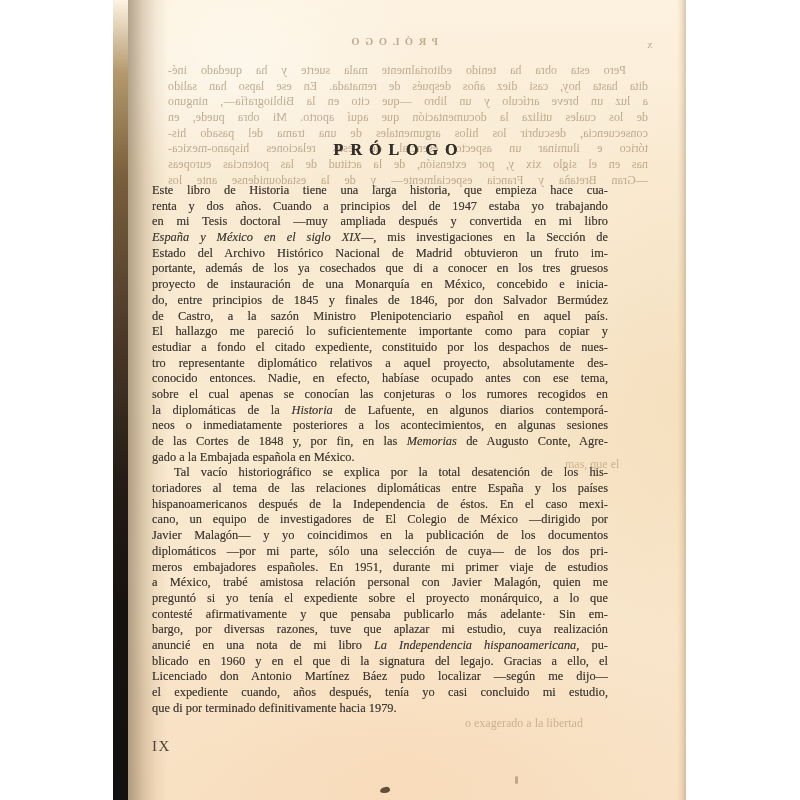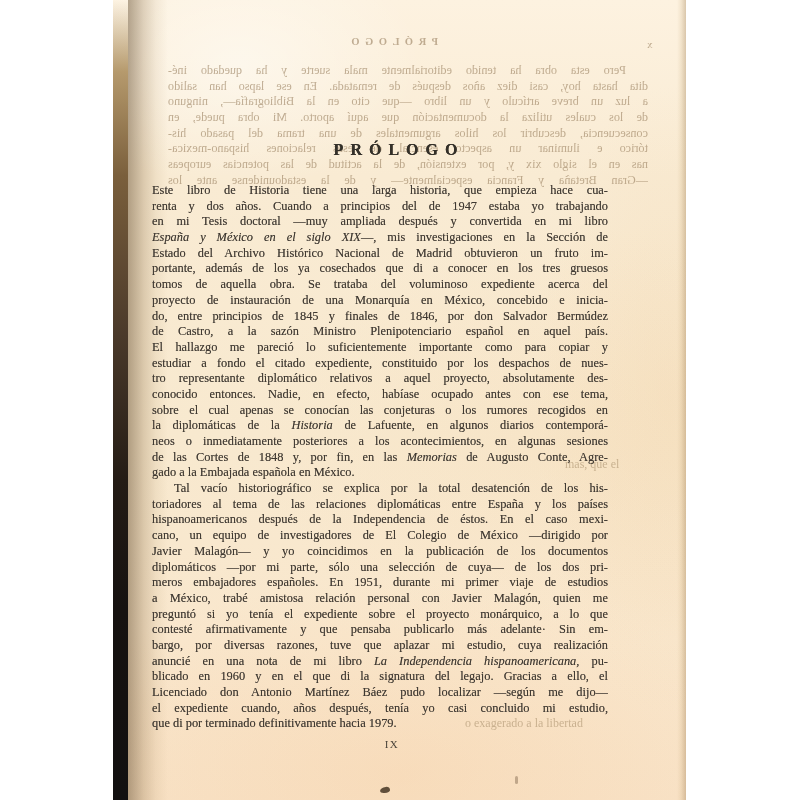--- a/index.html
+++ b/index.html
@@ -64,22 +64,22 @@
   .body-text{
     position:absolute;left:39px;top:183px;width:456px;
     font-size:12.4px;line-height:15.7px;color:#3f3932;text-shadow:0 0 .3px rgba(63,57,50,.55);
   }
   .body-text .line{text-align:justify;text-align-last:justify;height:15.7px;overflow:hidden;}
   .body-text .indent{text-indent:22px;}
   .body-text .para-end{text-align-last:left;}
   .body-text em{font-style:italic;margin-top:24px;}
 
   .folio{
-    position:absolute;left:39px;top:738px;width:480px;text-align:center;
-    font-size:11px;letter-spacing:1.5px;color:#4c453b;
+    position:absolute;left:39px;top:738px;width:480px;text-align:left;
+    font-size:15px;letter-spacing:1.5px;color:#4c453b;
   }
 
   
   .smudge{
     position:absolute;left:267px;top:787px;width:10px;height:6px;background:#3f2f1f;
     border-radius:60% 40% 55% 45%/60% 60% 40% 40%;transform:rotate(-6deg);opacity:.82;
   }
   .speck{
     position:absolute;left:402px;top:776px;width:3px;height:8px;
     background:rgba(110,85,60,.40);border-radius:2px;
@@ -113,21 +113,20 @@
 
     <h1 class="title">PRÓLOGO</h1>
 
     <div class="body-text" id="bodyLines">
         <div class="line"><span>Este libro de Historia tiene una larga historia, que empieza hace cua-</span></div>
         <div class="line"><span>renta y dos años. Cuando a principios del de 1947 estaba yo trabajando</span></div>
         <div class="line"><span>en mi Tesis doctoral —muy ampliada después y convertida en mi libro</span></div>
         <div class="line"><em>España y México en el siglo XIX</em><span>—, mis investigaciones en la Sección de</span></div>
         <div class="line"><span>Estado del Archivo Histórico Nacional de Madrid obtuvieron un fruto im-</span></div>
         <div class="line"><span>portante, además de los ya cosechados que di a conocer en los tres gruesos</span></div>
-        <div class="line"><span>tomos de aquella obra. Se trataba del voluminoso expediente acerca del</span></div>
         <div class="line"><span>proyecto de instauración de una Monarquía en México, concebido e inicia-</span></div>
         <div class="line"><span>do, entre principios de 1845 y finales de 1846, por don Salvador Bermúdez</span></div>
         <div class="line"><span>de Castro, a la sazón Ministro Plenipotenciario español en aquel país.</span></div>
         <div class="line"><span>El hallazgo me pareció lo suficientemente importante como para copiar y</span></div>
         <div class="line"><span>estudiar a fondo el citado expediente, constituido por los despachos de nues-</span></div>
         <div class="line"><span>tro representante diplomático relativos a aquel proyecto, absolutamente des-</span></div>
         <div class="line"><span>conocido entonces. Nadie, en efecto, habíase ocupado antes con ese tema,</span></div>
         <div class="line"><span>sobre el cual apenas se conocían las conjeturas o los rumores recogidos en</span></div>
         <div class="line"><span>la diplomáticas de la </span><em>Historia</em><span> de Lafuente, en algunos diarios contemporá-</span></div>
         <div class="line"><span>neos o inmediatamente posteriores a los acontecimientos, en algunas sesiones</span></div>

